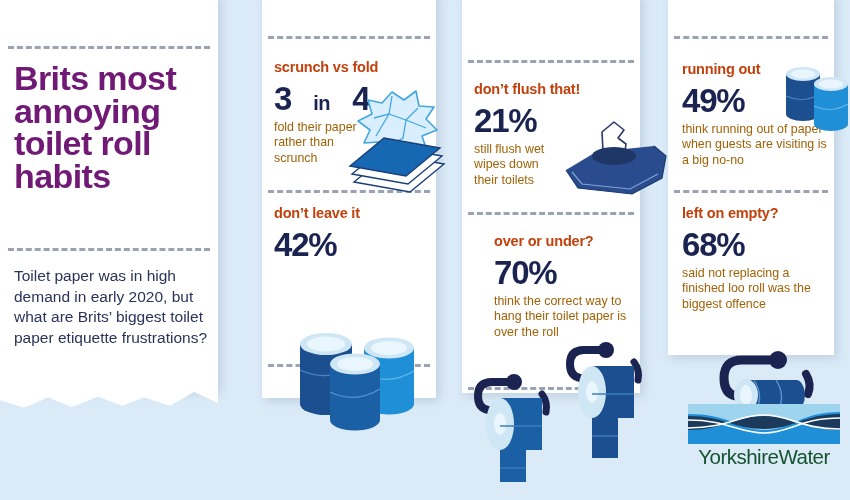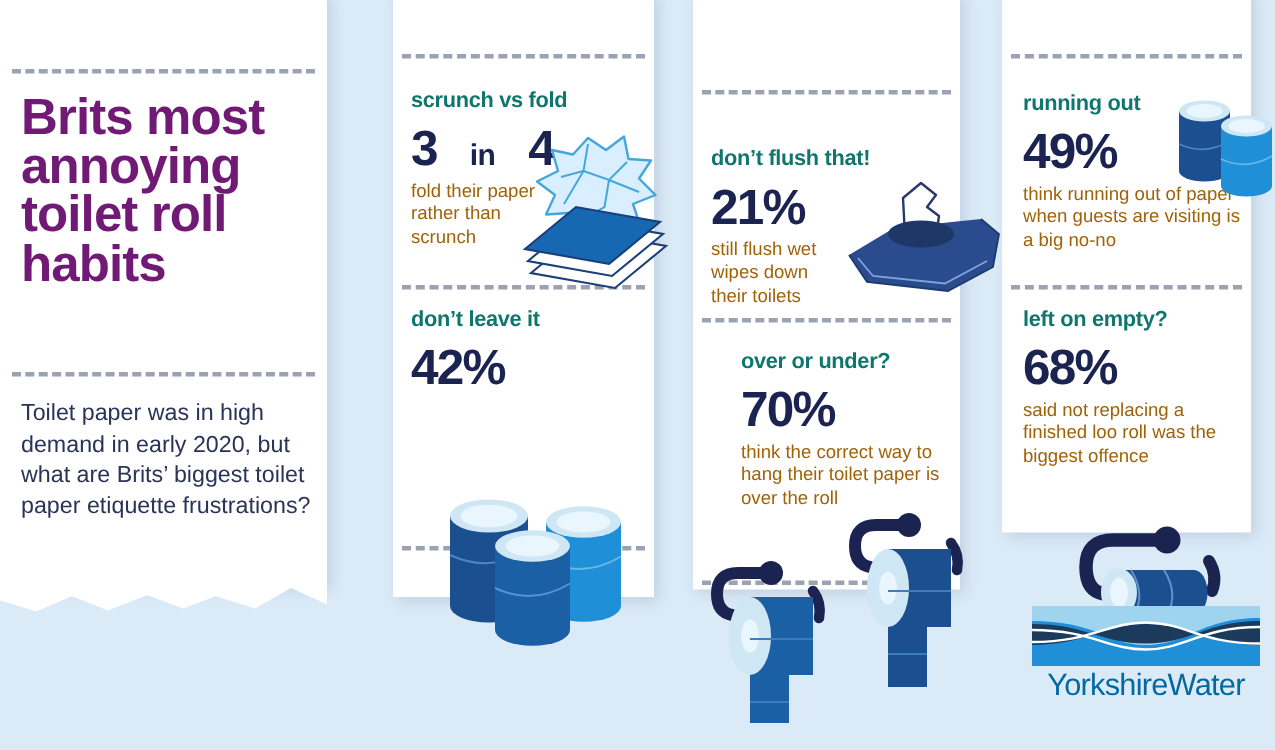--- a/index.html
+++ b/index.html
@@ -41,40 +41,40 @@
     font-size:34px;line-height:.96;font-weight:bold;
     letter-spacing:-.6px;color:#701a75;
   }
   .hero-body{
     position:absolute;left:14px;top:266px;width:196px;
     font-size:15.5px;line-height:1.33;color:#2b3358;
   }
 
   .stat{position:absolute;}
   .stat .label{
-    font-size:14.5px;font-weight:bold;color:#0f766e;
+    font-size:14.5px;font-weight:bold;color:#c2410c;
     letter-spacing:-.2px;margin:0 0 6px 0;line-height:1.1;
   }
   .stat .big{
     font-size:33px;font-weight:bold;color:#1b2450;
     letter-spacing:-1.2px;line-height:1;margin:0 0 5px 0;
   }
   .stat .big .sm{font-size:20px;letter-spacing:-.4px;}
   .stat .desc{
     font-size:12.4px;line-height:1.25;color:#a16207;
   }
 
   
   .ill{position:absolute;}
 
   
   .logo{position:absolute;left:688px;top:404px;width:152px;}
   .logo-wave{width:152px;height:40px;display:block;}
   .logo-text{
-    font-size:20.5px;color:#0369a1;letter-spacing:-.5px;
+    font-size:20.5px;color:#14532d;letter-spacing:-.5px;
     margin-top:1px;text-align:center;font-family:"Liberation Sans",sans-serif;
   }
 </style>
 </head>
 <body>
 
 <div class="stage">
 
   <div class="panel p1"></div>
   <div class="torn"></div>
@@ -137,21 +137,21 @@
     <ellipse cx="97" cy="26" rx="25" ry="10.5" fill="#cfe6f5"></ellipse>
     <ellipse cx="97" cy="26" rx="18" ry="7" fill="#eaf6fd"></ellipse>
     <path d="M72 52 q25 12 50 -3" stroke="#66b8e6" stroke-width="1.3" fill="none"></path>
 
     <path d="M38 42 v56 a25 10.5 0 0 0 50 0 v-56 Z" fill="#1b5fa4"></path>
     <ellipse cx="63" cy="42" rx="25" ry="10.5" fill="#cfe6f5"></ellipse>
     <ellipse cx="63" cy="42" rx="18" ry="7" fill="#eaf6fd"></ellipse>
     <path d="M38 70 q25 12 50 -3" stroke="#5a94cd" stroke-width="1.3" fill="none"></path>
   </svg>
 
-  <div class="stat" style="left:474px;top:82px;width:150px;margin-top:17px;">
+  <div class="stat" style="left:474px;top:82px;width:150px;">
     <div class="label">don’t flush that!</div>
     <div class="big">21%</div>
     <div class="desc" style="width:86px;">still flush wet wipes down their toilets</div>
   </div>
 
   <svg class="ill" style="left:562px;top:112px;" width="108" height="84" viewBox="0 0 108 84">
     <path d="M42 58 L40 20 L52 10 L62 18 L56 26 L64 32 L60 60 Z" fill="#ffffff" stroke="#2a3a66" stroke-width="1.6" stroke-linejoin="round"></path>
     <path d="M4 58 L34 40 L92 34 L104 44 L100 66 L70 82 L16 76 Z" fill="#2a4b8d"></path>
     <path d="M4 58 L16 76 L70 82 L100 66 L104 44 L92 34" fill="none" stroke="#1b3a70" stroke-width="1.2"></path>
     <path d="M10 60 L20 72 L68 77 L96 62" fill="none" stroke="#7fa6d8" stroke-width="1.2"></path>

